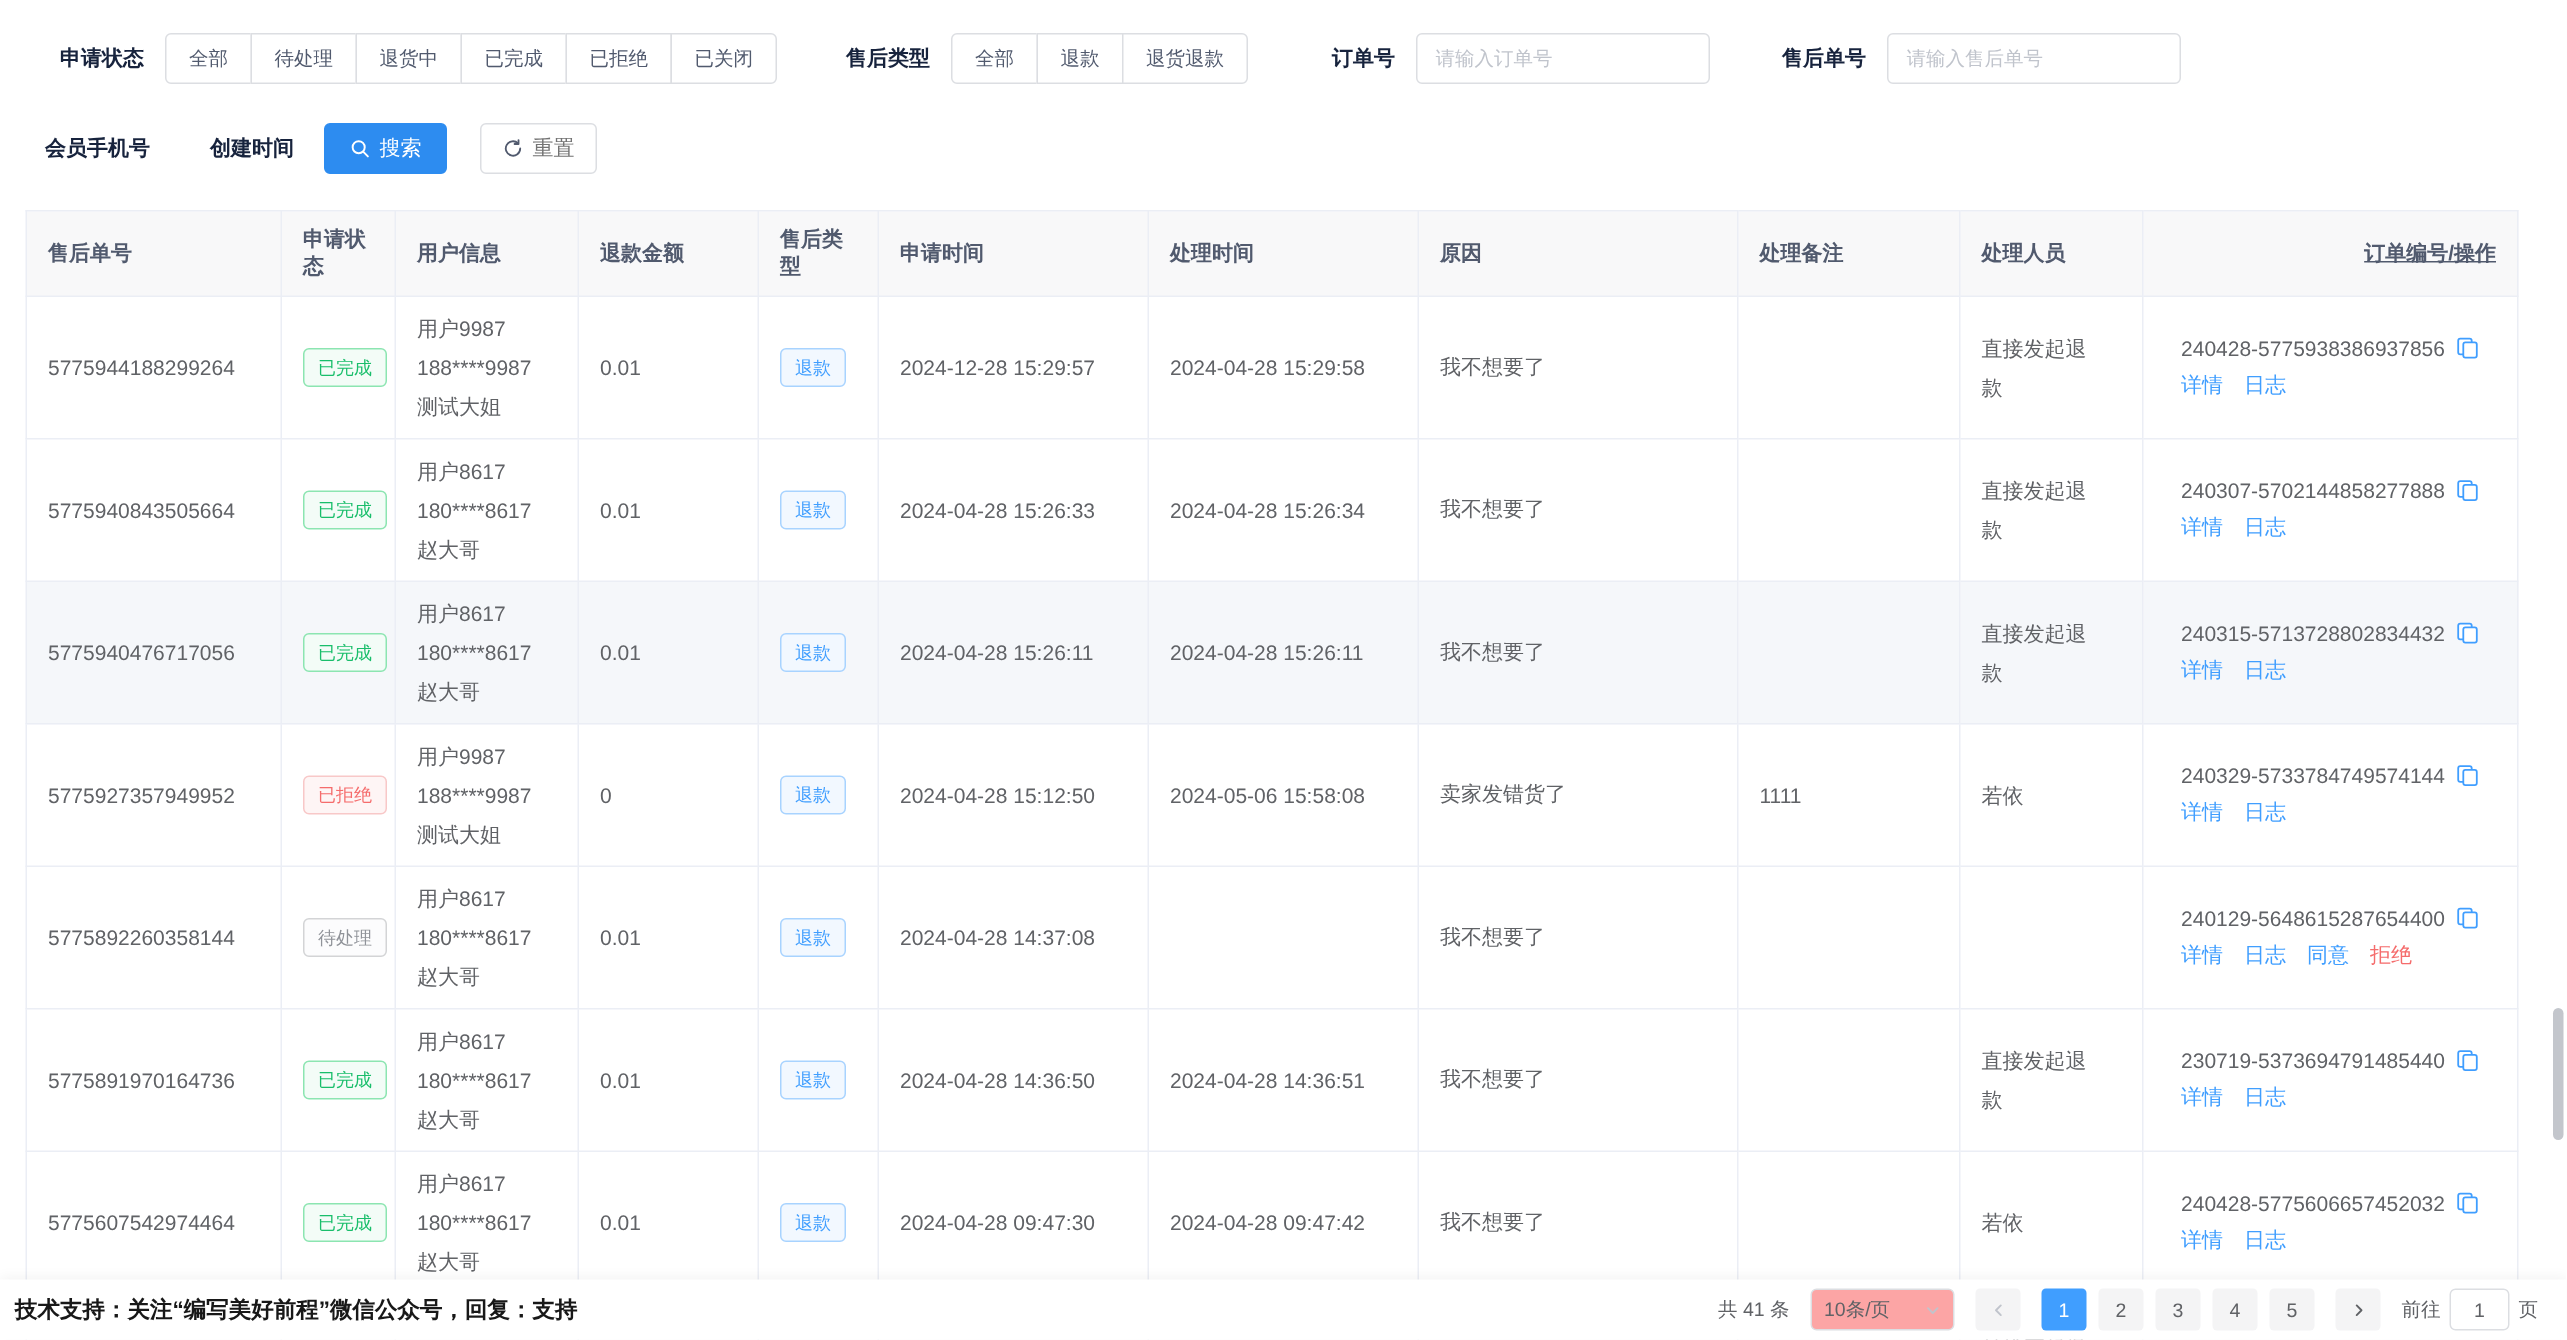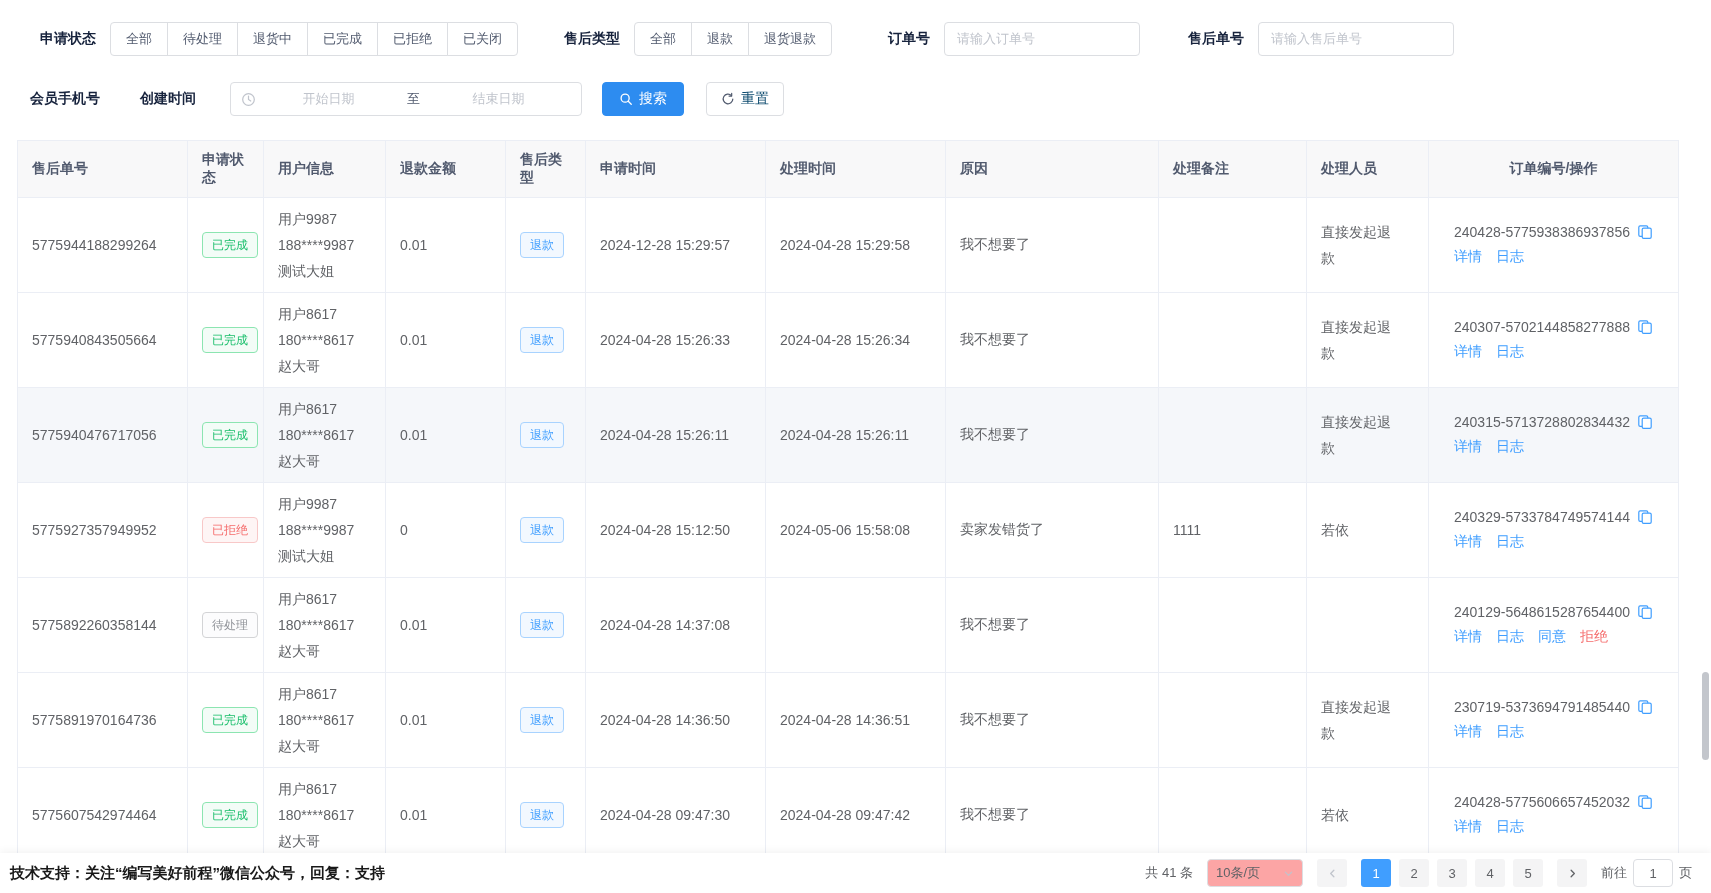--- a/index.html
+++ b/index.html
@@ -25,28 +25,28 @@
   .ml48 { margin-left:48px; } .ml40 { margin-left:40px; } .ml34 { margin-left:34px; }
   .ml20 { margin-left:20px; } .ml22 { margin-left:22px; }
   .date-range { display:flex; align-items:center; width:352px; height:34px; border:1px solid #dcdee2;
     border-radius:4px; padding:0 10px; cursor:pointer; background:#fff; }
   .dr-ph { flex:1; text-align:center; color:#c0c4cc; font-size:13px; }
   .dr-sep { color:#515a6e; font-size:13px; padding:0 6px; }
   .icon { display:inline-flex; align-items:center; }
   .btn { display:inline-flex; align-items:center; gap:6px; height:34px; border-radius:4px;
     font-size:14px; cursor:pointer; font-family:inherit; }
   .btn-primary { background:#2d8cf0; border:1px solid #2d8cf0; color:#fff; padding:0 16px; }
-  .btn-plain { background:#fff; border:1px solid #dcdee2; color:#0c4a6e; padding:0 14px; }
+  .btn-plain { background:#fff; border:1px solid #dcdee2; color:#737373; padding:0 14px; }
 
   
   .table-wrap { margin:24px 17px 0 17px; }
   table { border-collapse:collapse; table-layout:fixed; width:1661px; font-size:14px; color:#606266; }
   th,td { border:1px solid #ebeef5; padding:8px 14px; text-align:left; vertical-align:middle; }
   thead th { background:#f8f8f9; color:#515a6e; font-weight:700; height:42px; padding:10px 14px; }
-  thead th.c-center { text-align:center; }
+  thead th.c-center { text-align:right;text-decoration:underline; }
   tbody tr { height:90px; background:#fff; }
   tbody tr.hl td { background:#f5f7fa; }
   .user-lines div { line-height:26px; }
   .badge { display:inline-block; padding:6px 9px; font-size:12px; line-height:1; border-radius:4px;
     border:1px solid; white-space:nowrap; }
   .b-success { color:#19be6b; border-color:#8ce5b1; background:#f3fcf7; }
   .b-danger  { color:#f56c6c; border-color:#f8c8c8; background:#fef5f5; }
   .b-default { color:#909399; border-color:#d3d4d6; background:#fcfcfd; }
   .b-info    { color:#409eff; border-color:#a8d3ff; background:#f2f8ff; }
   .handler-span { display:inline-block; max-width:74px; line-height:26px; }
@@ -104,31 +104,20 @@
           <button class="fbtn">退货退款</button>
         </div>
       <span class="flabel ml56">订单号</span>
       <input class="txt ml14" placeholder="请输入订单号" style="">
       <span class="flabel ml48">售后单号</span>
       <input class="txt ml14" placeholder="请输入售后单号" style="">
     </div>
     <div class="frow frow2">
       <span class="flabel">会员手机号</span>
       <span class="flabel ml40">创建时间</span>
-      <div class="date-range ml34">
-        <span class="icon">
-          <svg width="15" height="15" viewBox="0 0 16 16" fill="none">
-            <circle cx="8" cy="8" r="6.2" stroke="#c0c4cc" stroke-width="1.3"></circle>
-            <path d="M8 4.5V8l2.4 1.6" stroke="#c0c4cc" stroke-width="1.3" stroke-linecap="round"></path>
-          </svg>
-        </span>
-        <span class="dr-ph">开始日期</span>
-        <span class="dr-sep">至</span>
-        <span class="dr-ph">结束日期</span>
-      </div>
       <button class="btn btn-primary ml20">
         <span class="icon">
           <svg width="14" height="14" viewBox="0 0 16 16" fill="none">
             <circle cx="7" cy="7" r="4.6" stroke="#fff" stroke-width="1.5"></circle>
             <path d="M10.6 10.6L14 14" stroke="#fff" stroke-width="1.5" stroke-linecap="round"></path>
           </svg>
         </span>
         <span>搜索</span>
       </button>
       <button class="btn btn-plain ml22">

